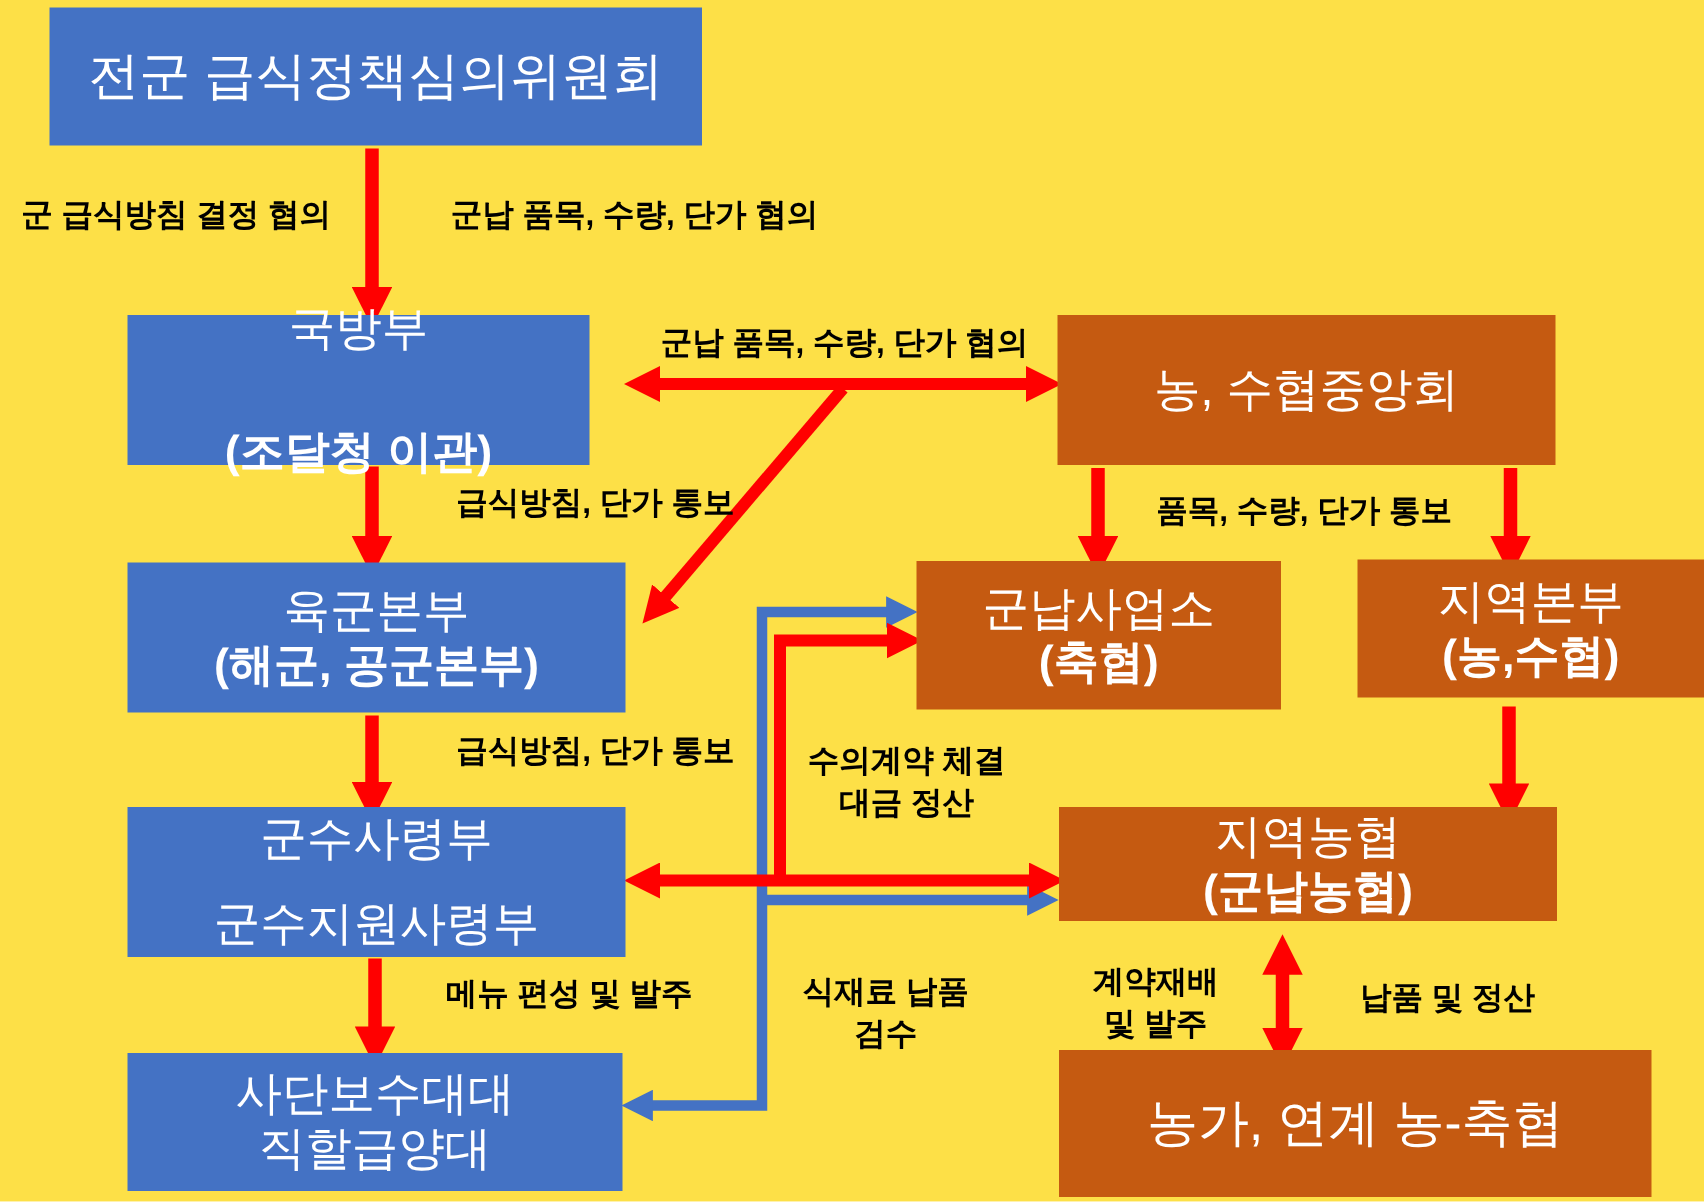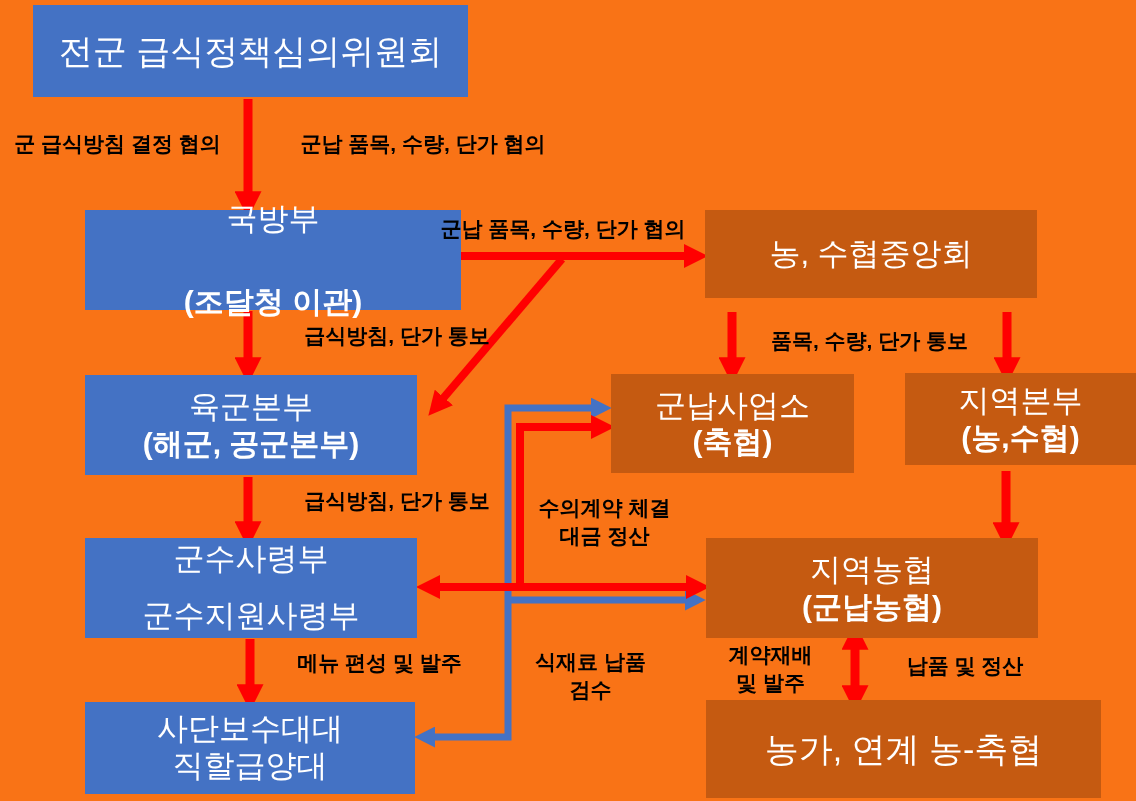--- a/index.html
+++ b/index.html
@@ -1,17 +1,17 @@
 <!DOCTYPE html>
 <html><head>
 <meta charset="utf-8">
 <style>
   html,body{margin:0;padding:0;background:#ffffff;}
   body{font-family:"Liberation Sans","DejaVu Sans",sans-serif;}
-  #stage{position:relative;width:1136px;height:801px;background:#f97316;overflow:hidden;}
+  #stage{position:relative;width:1136px;height:801px;background:#fde047;overflow:hidden;}
   .node{position:absolute;display:flex;flex-direction:column;align-items:center;justify-content:center;
         color:#ffffff;text-align:center;line-height:1.18;box-sizing:border-box;}
   .node.blue{background:#4472C4;}
   .node.orange{background:#C55A11;}
   .node .title{font-size:31px;font-weight:400;letter-spacing:0px;white-space:nowrap;}
   .node .title.big{font-size:34px;}
   .node .subtitle{font-size:30px;font-weight:700;white-space:nowrap;}
   .edge-label{position:absolute;color:#000000;font-weight:700;font-size:21px;text-align:center;
               line-height:1.32;white-space:nowrap;}
   svg.arrows{position:absolute;left:0;top:0;width:1136px;height:801px;pointer-events:none;}
@@ -45,26 +45,26 @@
     <path d="M1006,471 L1006,529" fill="none" stroke="#FF0000" stroke-width="9" marker-end="url(#mr)"></path>
     <path d="M434,587 L692,587" fill="none" stroke="#FF0000" stroke-width="8" marker-start="url(#mr)" marker-end="url(#mr)"></path>
     <path d="M520,587 L520,427 L597,427" fill="none" stroke="#FF0000" stroke-width="8" marker-end="url(#mr)"></path>
     <path d="M855,643 L855,692" fill="none" stroke="#FF0000" stroke-width="9" marker-start="url(#mr)" marker-end="url(#mr)"></path>
   </svg>
 
   <div class="node blue" style="left:33px;top:5px;width:435px;height:92px;">
     <div class="title big">전군 급식정책심의위원회</div>
   </div>
 
-  <div class="node blue" style="left:85px;top:210px;width:376px;height:100px;gap:47px;">
+  <div class="node blue" style="left:85px;top:210px;width:308px;height:100px;gap:47px;">
     <div class="title">국방부</div>
     <div class="subtitle">(조달청 이관)</div>
   </div>
 
-  <div class="node orange" style="left:705px;top:210px;width:332px;height:88px;">
+  <div class="node orange" style="left:705px;top:210px;width:332px;height:100px;">
     <div class="title">농, 수협중앙회</div>
   </div>
 
   <div class="node blue" style="left:85px;top:375px;width:332px;height:100px;">
     <div class="title">육군본부</div>
     <div class="subtitle">(해군, 공군본부)</div>
   </div>
 
   <div class="node orange" style="left:611px;top:374px;width:243px;height:99px;">
     <div class="title">군납사업소</div>
@@ -74,21 +74,21 @@
   <div class="node orange" style="left:905px;top:373px;width:231px;height:92px;">
     <div class="title">지역본부</div>
     <div class="subtitle">(농,수협)</div>
   </div>
 
   <div class="node blue" style="left:85px;top:538px;width:332px;height:100px;gap:20px;">
     <div class="title">군수사령부</div>
     <div class="title">군수지원사령부</div>
   </div>
 
-  <div class="node orange" style="left:706px;top:538px;width:332px;height:100px;">
+  <div class="node orange" style="left:706px;top:538px;width:332px;height:76px;">
     <div class="title">지역농협</div>
     <div class="subtitle">(군납농협)</div>
   </div>
 
   <div class="node blue" style="left:85px;top:702px;width:330px;height:92px;">
     <div class="title">사단보수대대</div>
     <div class="title">직할급양대</div>
   </div>
 
   <div class="node orange" style="left:706px;top:700px;width:395px;height:98px;">

